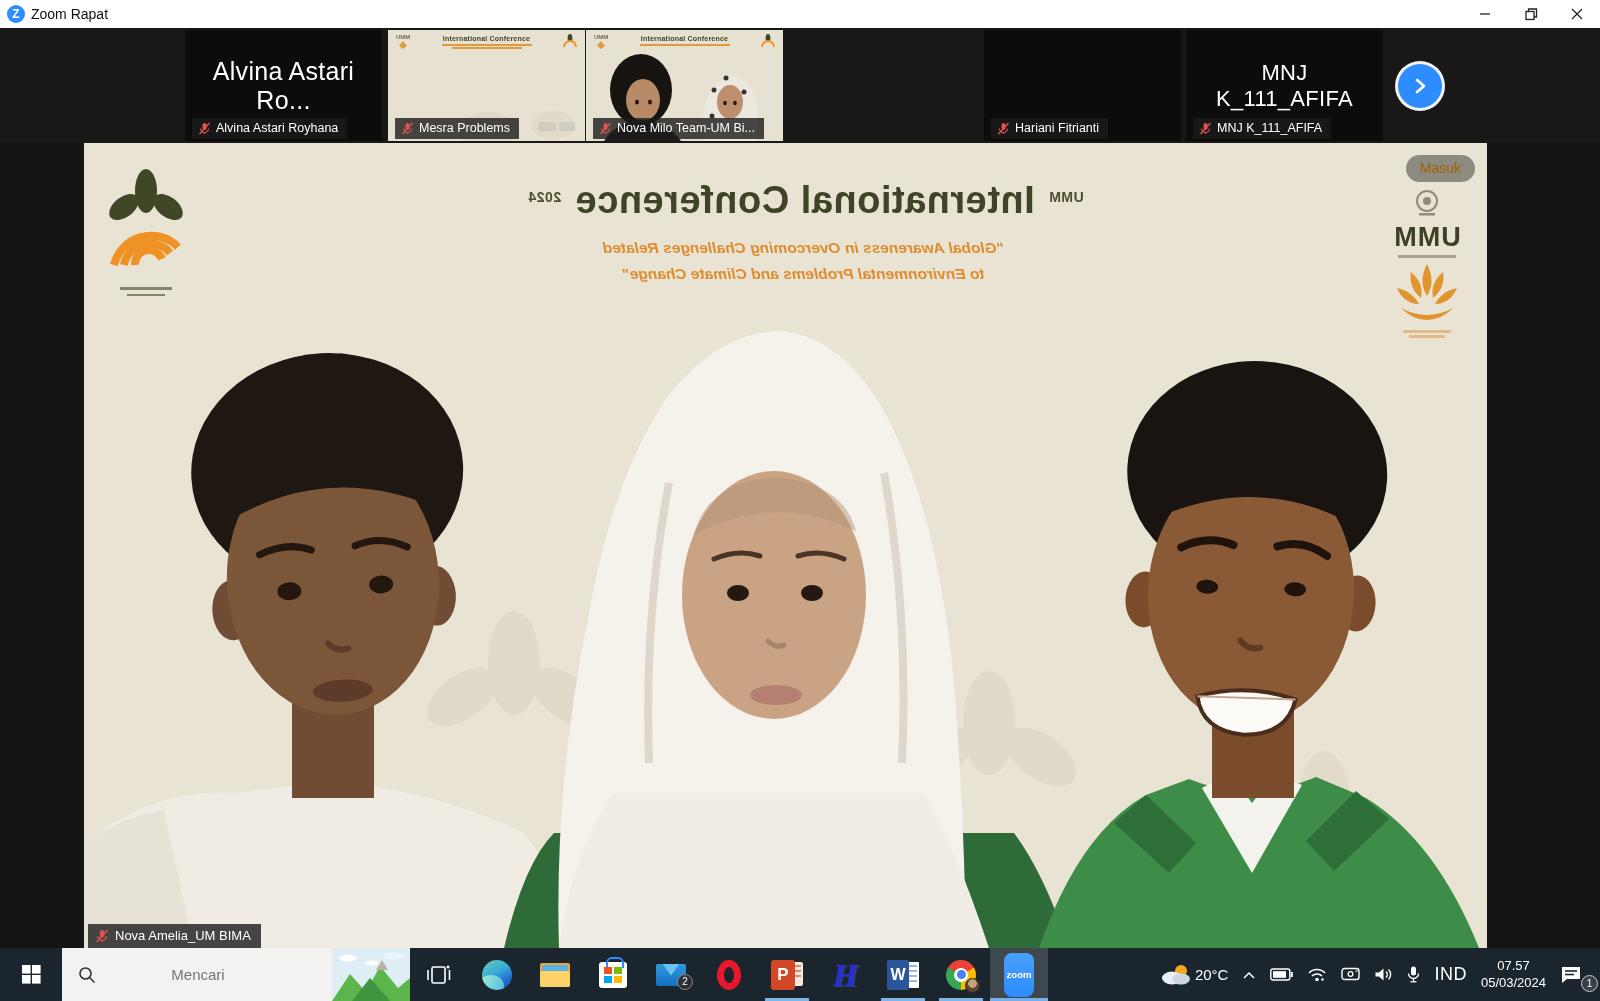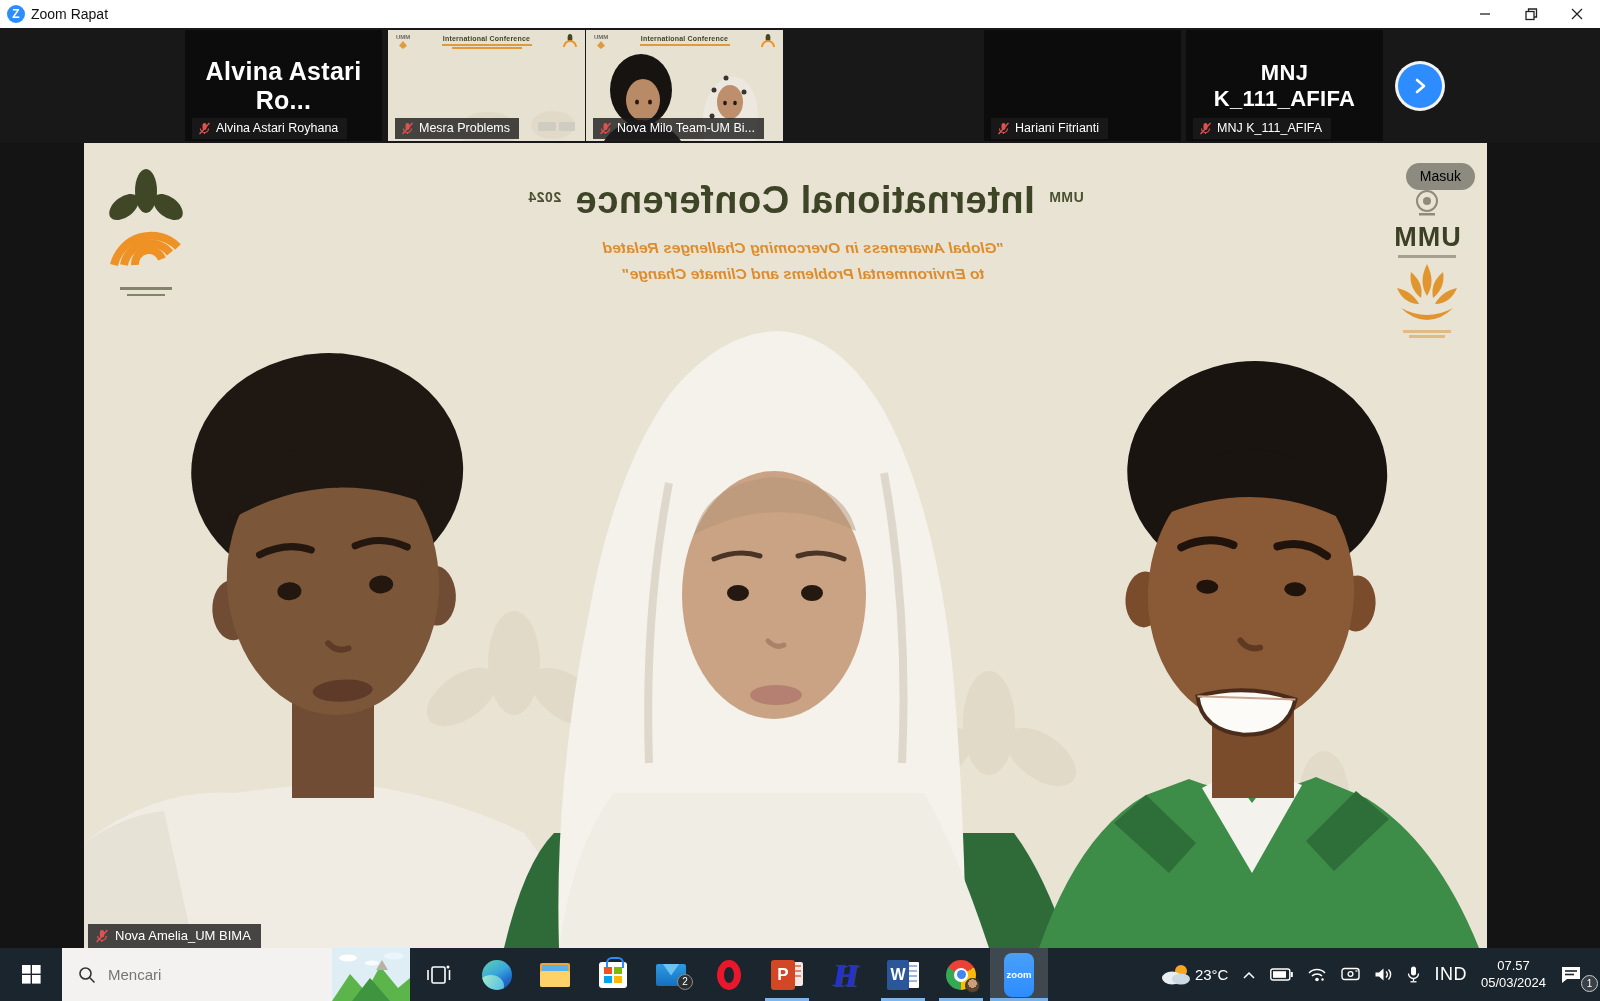--- a/index.html
+++ b/index.html
@@ -15,21 +15,21 @@
   .wtitle { margin-left:6px; font-size:14px; color:#111; }
   .wbtns { margin-left:auto; display:flex; height:100%; }
   .wbtn { width:46px; height:100%; display:flex; align-items:center; justify-content:center; }
   .wbtn svg { stroke:#222; fill:none; stroke-width:1.3; }
 
   
   .strip { position:absolute; top:28px; left:0; width:1600px; height:115px; background:#181818; }
   .tile { position:absolute; top:2px; height:111px; width:197px; background:#0c0c0c; overflow:hidden; }
   .tile.beige { background:#e7e1d2; }
   .bigname { position:absolute; inset:0; display:flex; align-items:center; justify-content:center;
-    color:#fff; font-weight:bold; text-align:center; padding:0 10px; letter-spacing:.3px; }
+    color:#fff; font-weight:normal; text-align:center; padding:0 10px; letter-spacing:.3px; }
   .plabel { position:absolute; left:7px; bottom:2px; display:flex; align-items:center; gap:5px;
     background:rgba(28,28,28,.8); color:#fff; font-size:12.5px; padding:3px 9px 4px 6px; white-space:nowrap; }
   .plabel svg { flex:0 0 auto; }
   .mini-head { position:absolute; top:5px; left:0; right:0; text-align:center; }
   .mini-title { font-size:7px; font-weight:bold; color:#3e4426; letter-spacing:.2px; }
   .mini-sub { width:90px; height:2px; background:#e09a3c; margin:2px auto 0; }
   .mini-sub2 { width:70px; height:2px; background:#e09a3c; margin:1px auto 0; }
   .mini-logo-l { position:absolute; top:4px; left:8px; width:14px; text-align:center; }
   .mini-logo-l .t { font-size:6px; color:#6f6a5c; font-weight:bold; }
   .mini-logo-l .d { width:8px; height:8px; margin:1px auto 0; background:#e09a3c;
@@ -47,38 +47,38 @@
   .stage { position:absolute; top:143px; left:0; width:1600px; height:805px; background:#141414; }
   .video { position:absolute; left:84px; top:0; width:1403px; height:805px; background:#e9e3d4; overflow:hidden; }
   .bk-head { position:absolute; top:36px; left:0; width:1403px; display:flex; justify-content:center; }
   .bk-head-in { display:flex; align-items:flex-start; gap:14px; transform:translateX(20px) scaleX(-1); }
   .bk-org,.bk-year { font-size:14px; font-weight:bold; color:#4b5130; padding-top:10px; letter-spacing:.5px; }
   .bk-title { font-size:38px; font-weight:800; color:#3e4426; letter-spacing:.5px; }
   .bk-sub { position:absolute; top:92px; left:0; width:1403px; text-align:center; transform:scaleX(-1);
     font-size:15.5px; font-weight:bold; font-style:italic; color:#dd8d2e; line-height:1.65;
     transform-origin:center; }
   .bk-sub div { transform:translateX(-18px); }
-  .masuk { position:absolute; top:20px; right:12px; background:rgba(125,122,112,.85); color:#000000;
+  .masuk { position:absolute; top:12px; right:12px; background:rgba(125,122,112,.85); color:#a16207;
     font-size:14px; padding:5px 14px 6px; border-radius:14px; }
   .vlabel { position:absolute; left:4px; bottom:0; display:flex; align-items:center; gap:6px;
     background:rgba(28,28,28,.8); color:#fff; font-size:13px; padding:4px 10px 5px 7px; }
   .mmu-block { position:absolute; top:45px; left:1295px; width:96px; text-align:center; }
   .mmu-text { font-size:27px; font-weight:800; color:#3a4124; letter-spacing:1px; transform:scaleX(-1); }
   .mmu-bar { width:58px; height:3px; background:#6f6a58; margin:2px auto 0; opacity:.55; }
   .logo-cap { width:52px; height:3px; background:#3e4426; margin:4px auto 0; opacity:.6; }
   .logo-cap.s { width:38px; height:2px; }
 
   
   .taskbar { position:absolute; top:948px; left:0; width:1600px; height:53px; background:#1b252d;
     display:flex; align-items:center; }
   .start { width:62px; height:53px; display:flex; align-items:center; justify-content:center; }
   .searchbox { width:348px; height:53px; background:#f3f2f1; display:flex; align-items:center;
     padding-left:16px; position:relative; overflow:hidden; }
   .searchbox input { border:none; outline:none; background:transparent; font-size:15px; color:#3b3b3b;
-    margin-left:12px; width:180px; font-family:"Liberation Sans",sans-serif; }
+    margin-left:12px; width:180px; font-family:"Liberation Sans",sans-serif;text-align:center; }
   .bing-art { position:absolute; right:0; top:0; width:78px; height:53px; }
   .tb-app { width:58px; height:53px; display:flex; align-items:center; justify-content:center; position:relative; }
   .tb-app.running::after { content:""; position:absolute; bottom:0; left:7px; right:7px; height:3px; background:#7fb5e8; }
   .tb-app.active { background:rgba(255,255,255,.16); }
   .tb-app.active::after { content:""; position:absolute; bottom:0; left:0; right:0; height:3px; background:#76b0e8; }
   .tray { margin-left:auto; display:flex; align-items:center; height:100%; }
   .tray-item { display:flex; align-items:center; justify-content:center; height:100%; padding:0 7px; color:#fff; }
   .temp { font-size:15px; margin-left:2px; }
   .lang { font-size:18px; letter-spacing:.5px;text-align:right; }
   .clock { flex-direction:column; font-size:13px; line-height:1.3; text-align:center; }
@@ -532,21 +532,21 @@
       <div class="zoom-ic">zoom</div>
     </div>
 
     <div class="tray">
       <div class="tray-item">
         <svg width="34" height="24" viewBox="0 0 34 24">
           <circle cx="22" cy="8" r="6" fill="#f6a623"></circle>
           <ellipse cx="13" cy="15" rx="10" ry="6.5" fill="#e8eef2"></ellipse>
           <ellipse cx="22" cy="16" rx="9" ry="5.5" fill="#cdd9e2"></ellipse>
         </svg>
-        <span class="temp">23°C</span>
+        <span class="temp">20°C</span>
       </div>
       <div class="tray-item">
         <svg width="14" height="10" viewBox="0 0 14 10">
           <polyline points="2,8 7,3 12,8" fill="none" stroke="#fff" stroke-width="1.5"></polyline>
         </svg>
       </div>
       <div class="tray-item">
         <svg width="23" height="13" viewBox="0 0 23 13">
           <rect x="0.8" y="1" width="19" height="11" rx="2" fill="none" stroke="#fff" stroke-width="1.4"></rect>
           <rect x="3" y="3.2" width="13" height="6.6" fill="#fff"></rect>

